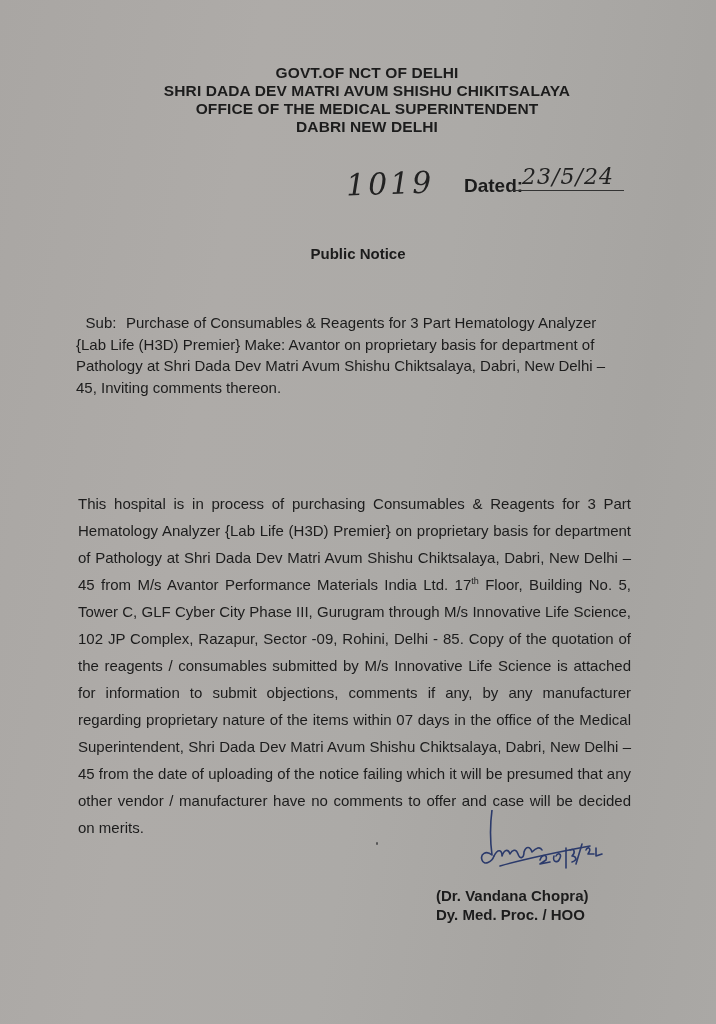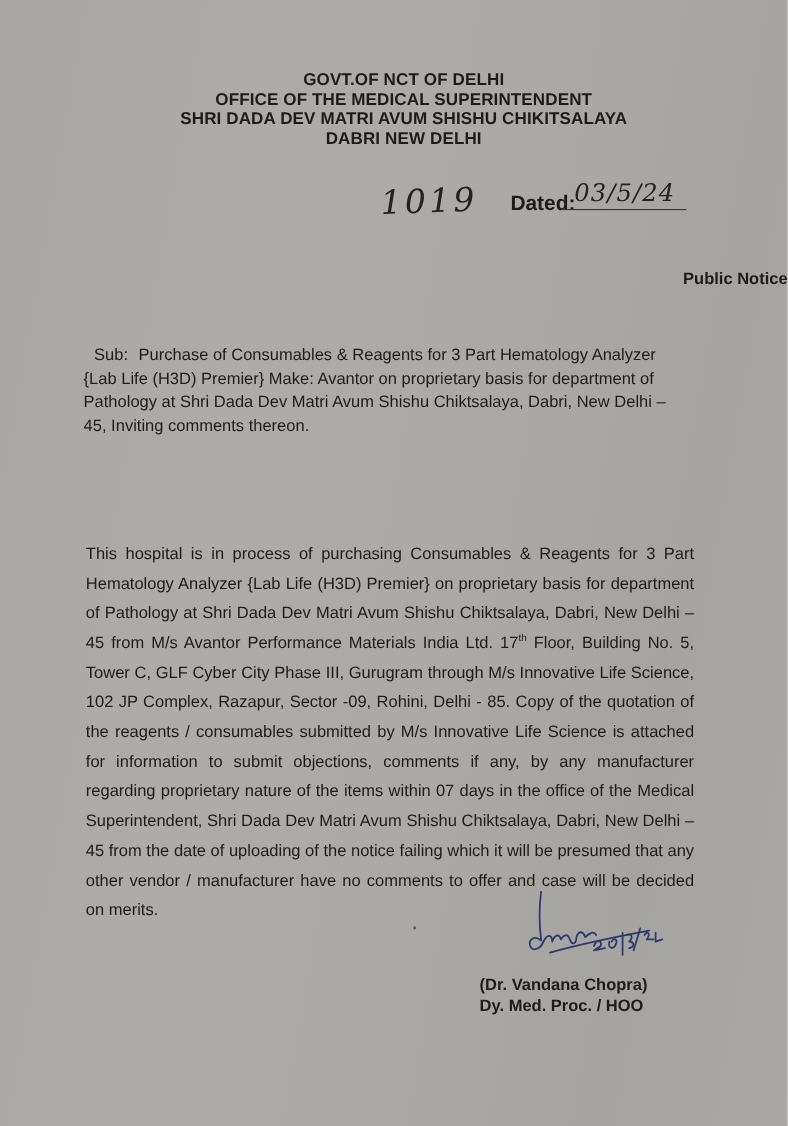--- a/index.html
+++ b/index.html
@@ -29,21 +29,21 @@
     .dated-label {
       position: absolute; top: 175px; left: 464px; font-size: 19px; font-weight: bold;
     }
     .dated-value {
       position: absolute; top: 164px; left: 512px; width: 112px;
       border-bottom: 1.5px solid #333;
       font-family: "DejaVu Serif", serif; font-style: italic; font-size: 22px;
       color: #222; text-align: center; line-height: 26px; letter-spacing: 1px;
     }
     .notice-title {
-      position: absolute; top: 245px; left: 0; width: 716px; text-align: right;
+      position: absolute; top: 245px; left: 0; width: 716px; text-align: center;
       font-weight: bold; font-size: 15px;
     }
     .subject {
       position: absolute; top: 312px; left: 76px; width: 548px;
       font-size: 15px; line-height: 21.5px;
     }
     .subject .sub-label { display: inline-block; width: 50px; text-align: center; }
     .body-text {
       position: absolute; top: 442px; left: 78px; width: 553px;
       font-size: 15px; line-height: 27px; text-align: justify; margin-top: 48px;
@@ -59,28 +59,28 @@
     }
     .dot { position: absolute; top: 842px; left: 376px; width: 2px; height: 3px; background: #555; border-radius: 1px; }
   </style>
 </head>
 <body>
 
 <div class="page">
 
   <div class="header">
     <div>GOVT.OF NCT OF DELHI</div>
+    <div>SHRI DADA DEV MATRI AVUM SHISHU CHIKITSALAYA</div>
     <div>OFFICE OF THE MEDICAL SUPERINTENDENT</div>
-    <div>SHRI DADA DEV MATRI AVUM SHISHU CHIKITSALAYA</div>
     <div>DABRI NEW DELHI</div>
   </div>
 
   <div class="handnum">1019</div>
   <div class="dated-label">Dated:</div>
-  <div class="dated-value">03/5/24</div>
+  <div class="dated-value">23/5/24</div>
 
   <div class="notice-title">Public Notice</div>
 
   <div class="subject">
     <span class="sub-label">Sub:</span><span>Purchase of Consumables &amp; Reagents for 3 Part Hematology Analyzer {Lab Life (H3D) Premier} Make: Avantor on proprietary basis for department of Pathology at Shri Dada Dev Matri Avum Shishu Chiktsalaya, Dabri, New Delhi – 45, Inviting comments thereon.</span>
   </div>
 
   <div class="body-text">
     <span>This hospital is in process of purchasing Consumables &amp; Reagents for 3 Part Hematology Analyzer {Lab Life (H3D) Premier} on proprietary basis for department of Pathology at Shri Dada Dev Matri Avum Shishu Chiktsalaya, Dabri, New Delhi – 45 from M/s Avantor Performance Materials India Ltd. 17</span><sup>th</sup><span> Floor, Building No. 5, Tower C, GLF Cyber City Phase III, Gurugram through M/s Innovative Life Science, 102 JP Complex, Razapur, Sector -09, Rohini, Delhi - 85. Copy of the quotation of the reagents / consumables submitted by M/s Innovative Life Science is attached for information to submit objections, comments if any, by any manufacturer regarding proprietary nature of the items within 07 days in the office of the Medical Superintendent, Shri Dada Dev Matri Avum Shishu Chiktsalaya, Dabri, New Delhi – 45 from the date of uploading of the notice failing which it will be presumed that any other vendor / manufacturer have no comments to offer and case will be decided on merits.</span>
   </div>

